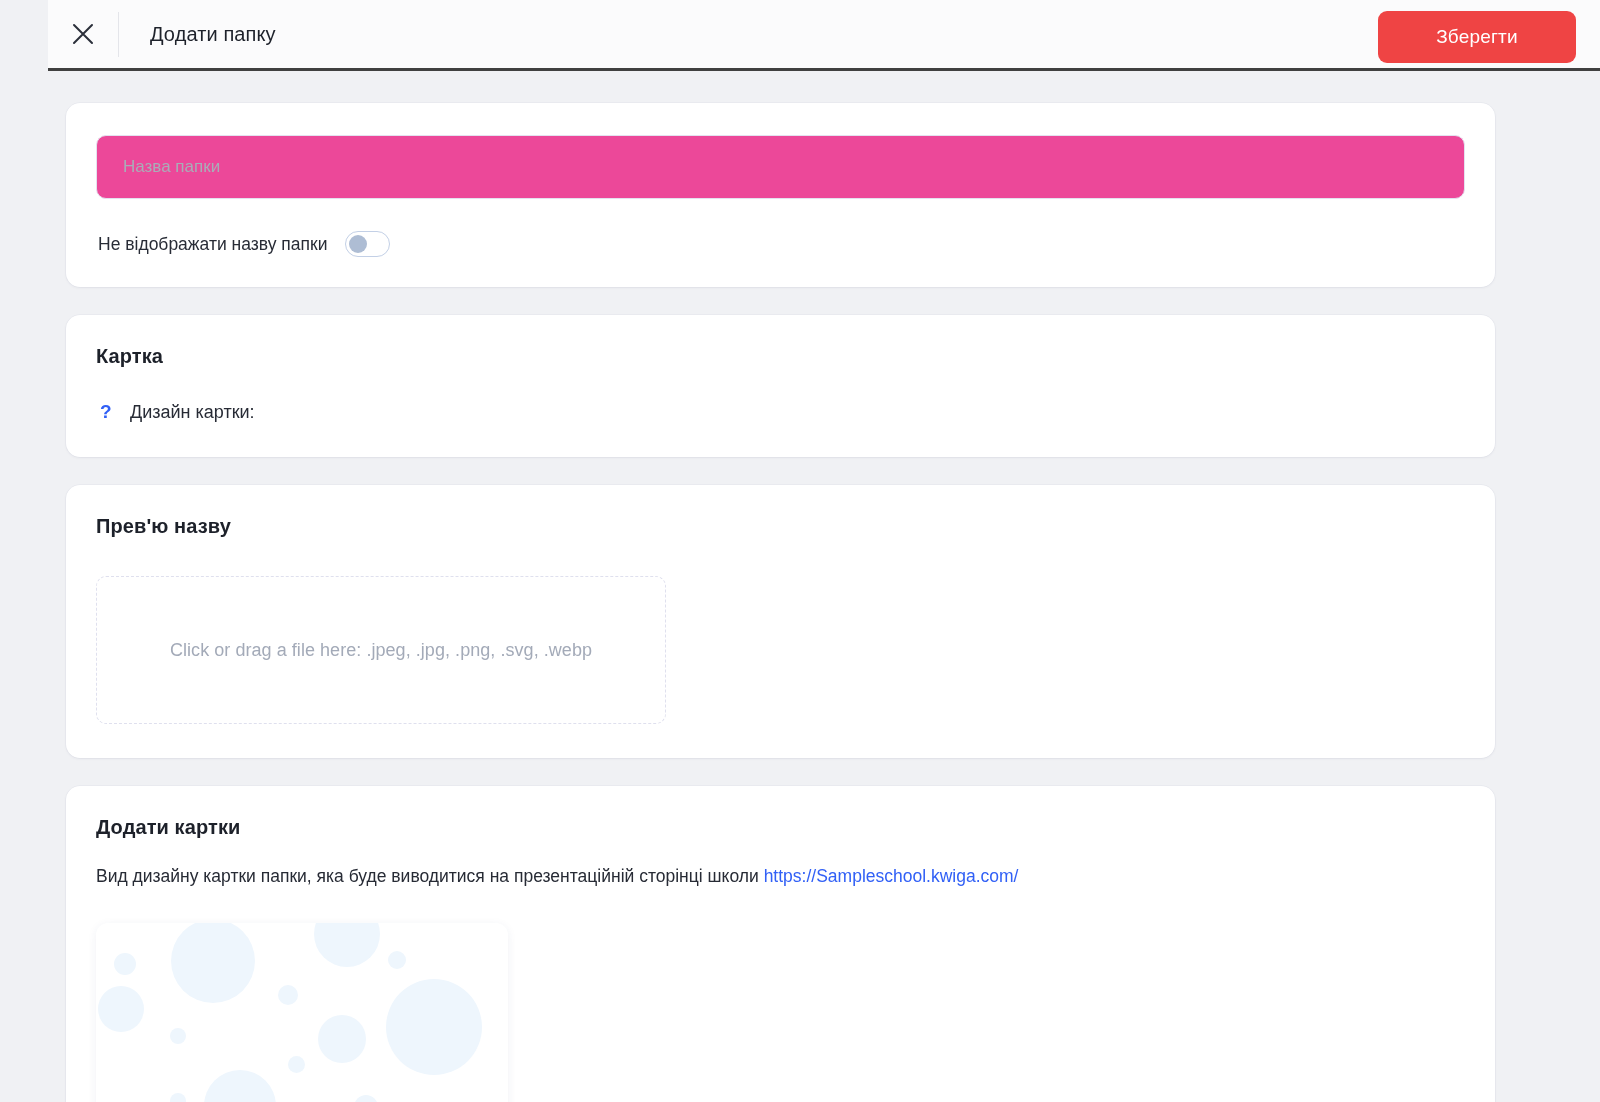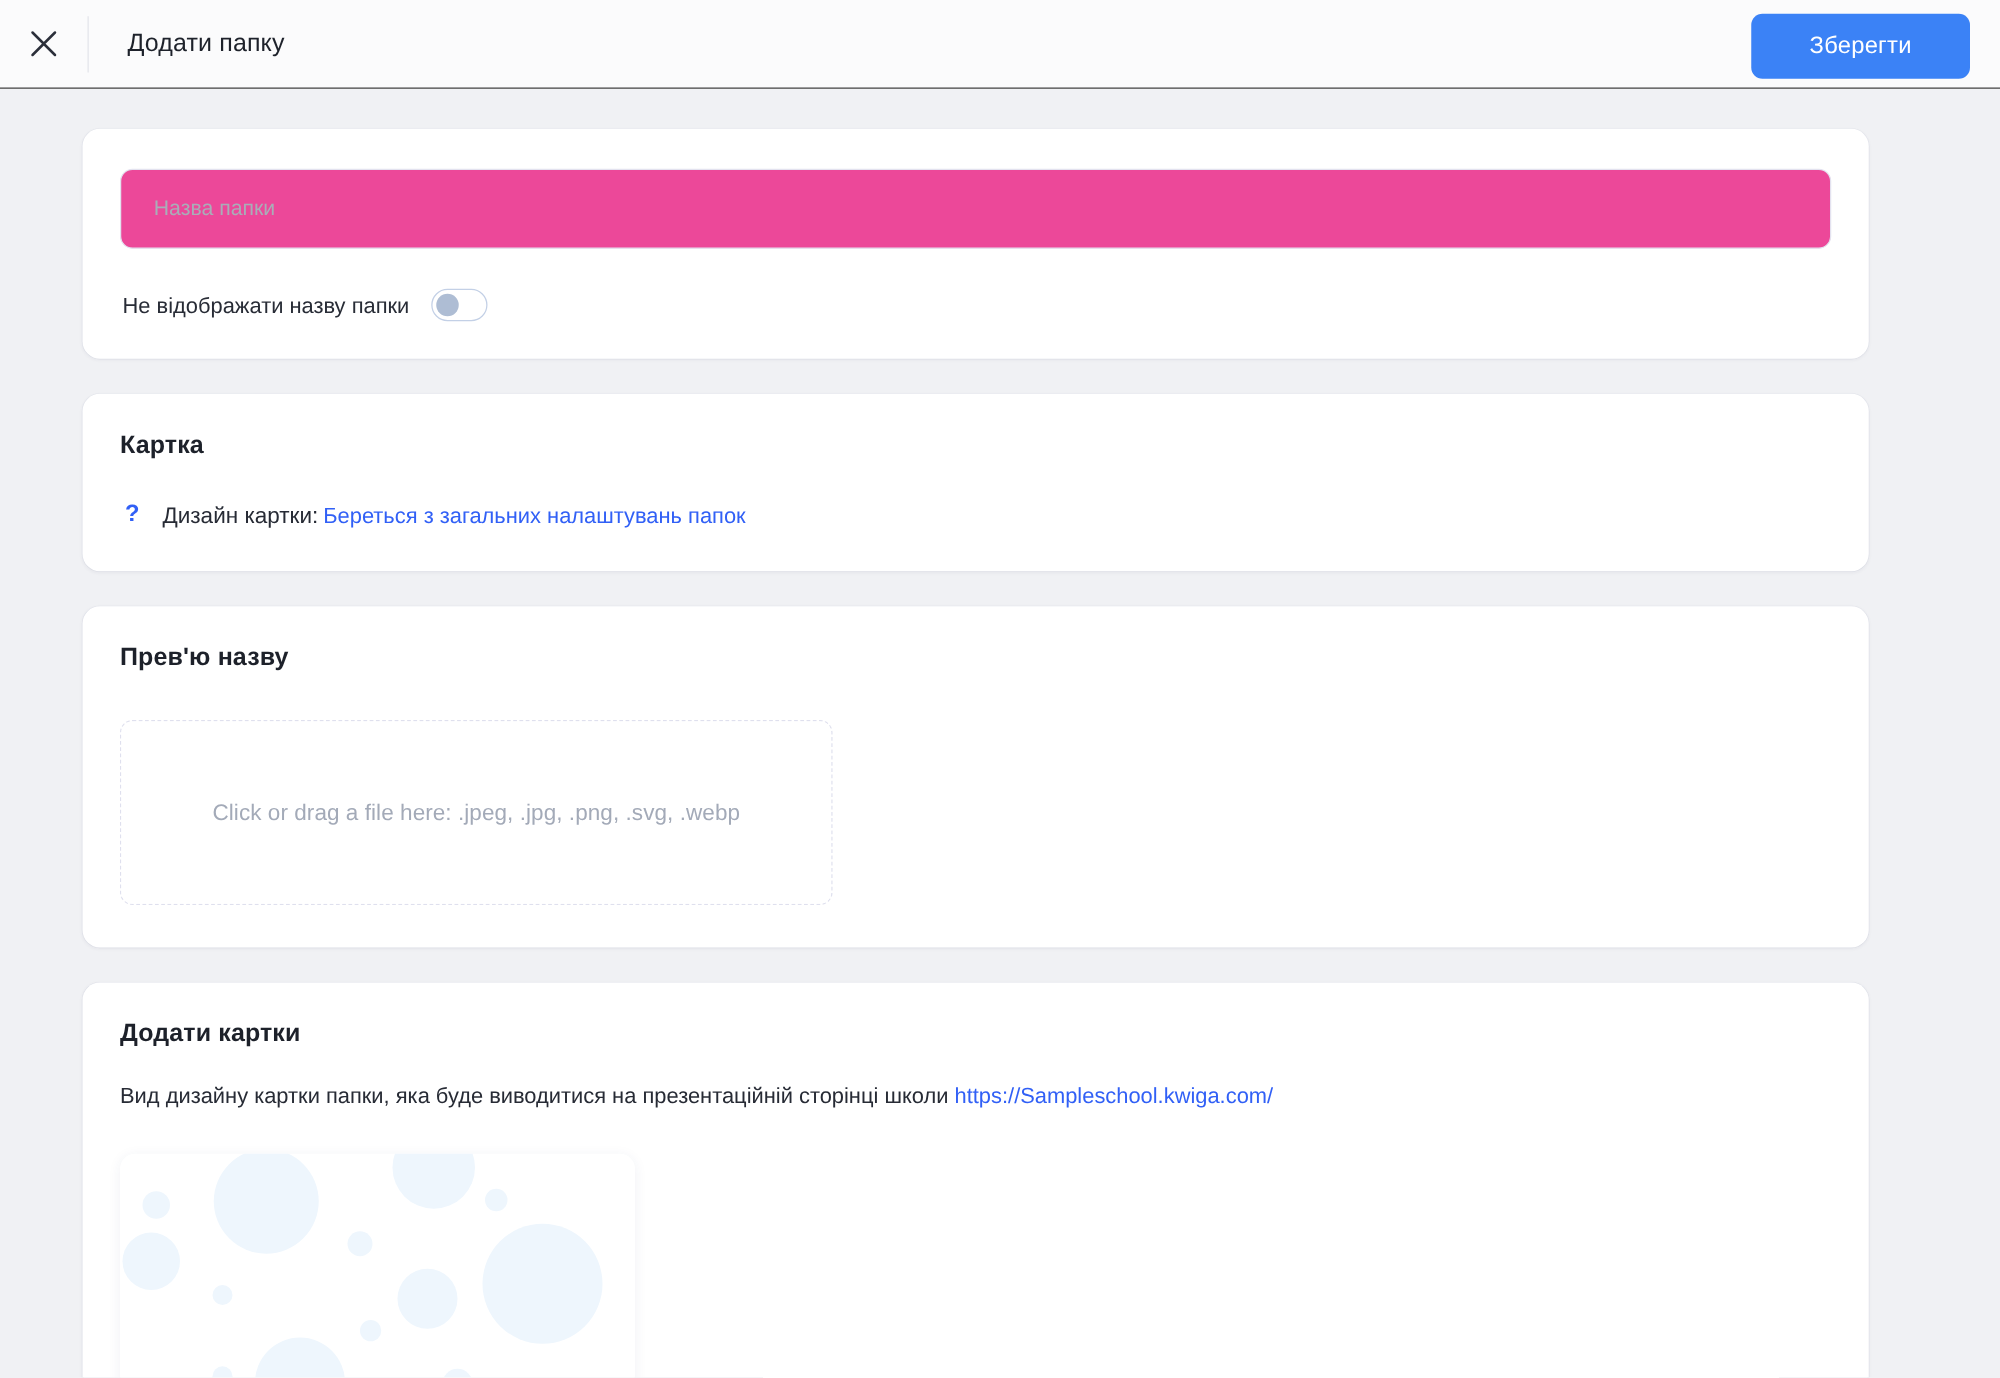--- a/index.html
+++ b/index.html
@@ -16,23 +16,24 @@
     font-family: "Liberation Sans", sans-serif;
     color: #2b2f3a;
     -webkit-font-smoothing: antialiased;
   }
 
   
   .topbar {
     position: relative;
     height: 71px;
     background: #fbfbfc;
-    border-bottom: 1px solid #404040;
-    display: flex;
-    align-items: center;
+    border-bottom: 3px solid #404040;
+    display: flex;
+    align-items: center;
+    margin-left: 48px;
   }
 
   .close-btn {
     width: 70px;
     height: 71px;
     display: flex;
     align-items: center;
     justify-content: center;
     cursor: pointer;
     background: none;
@@ -51,25 +52,25 @@
     font-size: 20px;
     font-weight: 400;
     color: #1e222b;
     letter-spacing: .1px;
   }
 
   .save-btn {
     position: absolute;
     right: 24px;
     top: 11px;
-    width: 175px;
+    width: 198px;
     height: 52px;
     border: none;
     border-radius: 9px;
-    background: #3b82f6;
+    background: #ef4444;
     color: #ffffff;
     font-family: "Liberation Sans", sans-serif;
     font-size: 19px;
     letter-spacing: .2px;
     cursor: pointer;
   }
 
   
   .page {
     padding: 32px 0 0 0;
@@ -245,21 +246,20 @@
       </div>
     </div>
   </div>
 
   <div class="card">
     <div class="card-inner">
       <div class="section-title">Картка</div>
       <div class="design-row">
         <span class="help-icon">?</span>
         <span class="design-label">Дизайн картки:</span>
-        <span class="link">Береться з загальних налаштувань папок</span>
       </div>
     </div>
   </div>
 
   <div class="card">
     <div class="card-inner">
       <div class="section-title">Прев'ю назву</div>
       <div class="dropzone">
         <span class="dropzone-text">Click or drag a file here: .jpeg, .jpg, .png, .svg, .webp</span>
       </div>

